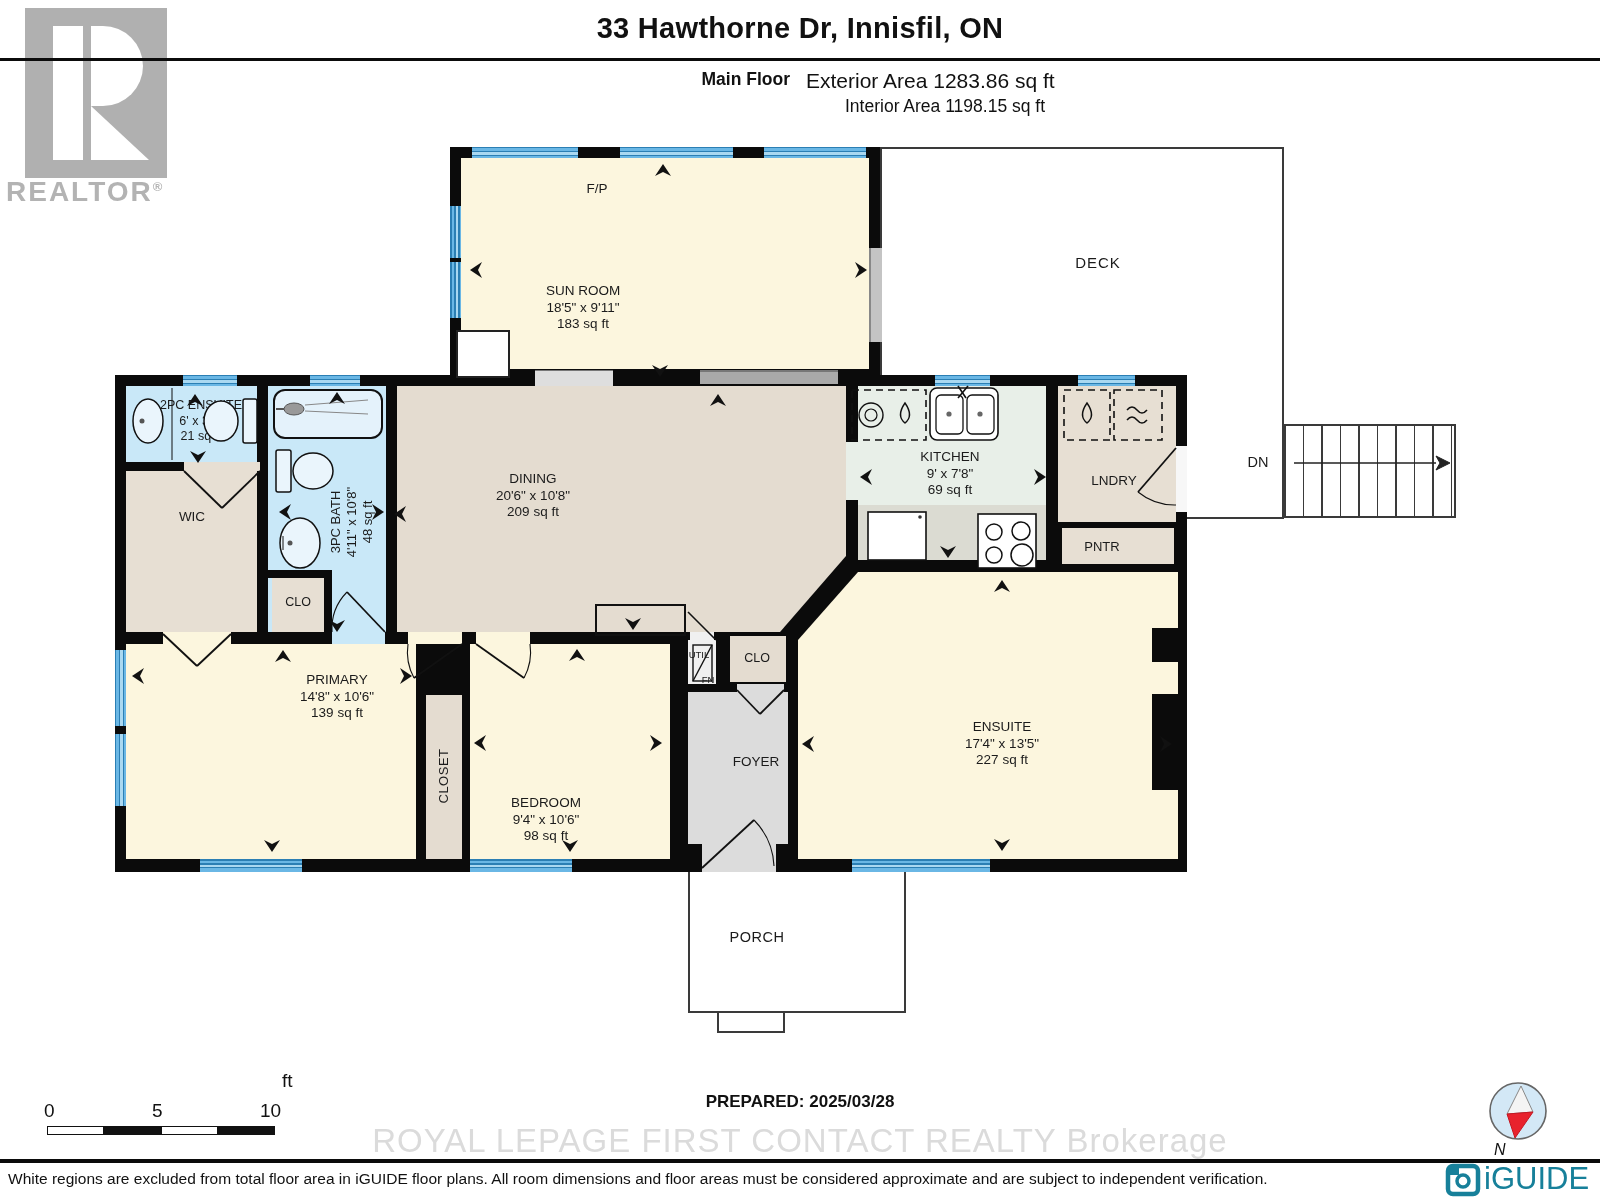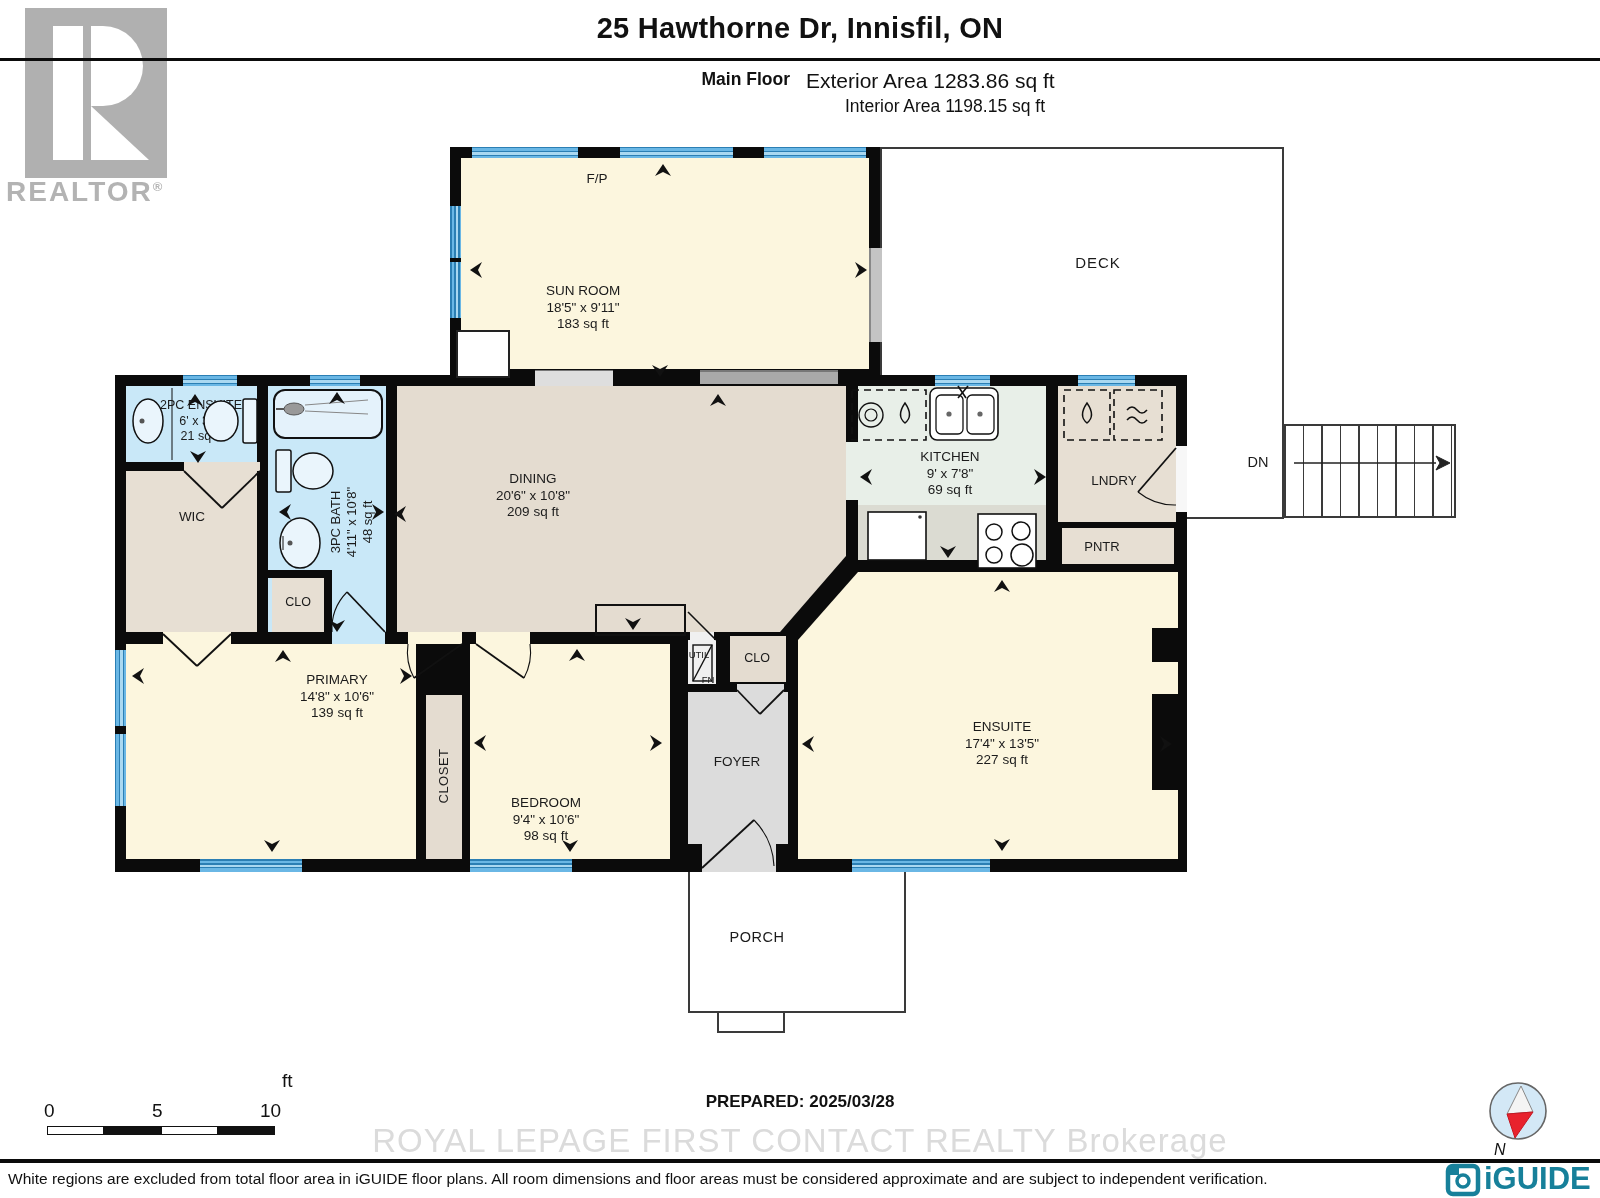--- a/index.html
+++ b/index.html
@@ -44,27 +44,27 @@
   #counter{position:absolute;left:858px;top:505px;width:188px;height:55px;background:#dbdbd2;z-index:4}
   
   #scale-ticks span{position:absolute;font-size:19px}
   .scale-seg{position:absolute;top:1126px;height:9px;box-sizing:border-box;border:1.5px solid #111}
   #prepared{position:absolute;left:50%;top:1092px;transform:translateX(-50%);
             font-size:17px;font-weight:bold}
   #watermark{position:absolute;left:50%;top:1122px;transform:translateX(-50%);font-size:33px;
              color:#dbdbdb;white-space:nowrap;letter-spacing:1px;z-index:8}
   #ftr-line{position:absolute;left:0;top:1159px;width:1600px;height:4px;background:#0b0b0b}
   #disclaimer{position:absolute;left:8px;top:1170px;font-size:15.5px;color:#111}
-  #iguide-text{position:absolute;left:1484px;top:1161px;font-size:31px;font-weight:700;color:#17809a}
+  #iguide-text{position:absolute;left:1484px;top:1161px;font-size:31px;font-weight:400;color:#17809a}
   #compass-n{position:absolute;left:1494px;top:1141px;font-size:16px;font-style:italic}
 </style>
 </head>
 <body>
 
-<div id="title">25 Hawthorne Dr, Innisfil, ON</div>
+<div id="title">33 Hawthorne Dr, Innisfil, ON</div>
 <div id="hdr-line"></div>
 <div id="floor-label">Main Floor</div>
 <div id="ext-area">Exterior Area 1283.86 sq ft</div>
 <div id="int-area">Interior Area 1198.15 sq ft</div>
 
 <div id="realtor-box">
   <svg width="142" height="170" viewBox="0 0 142 170">
     <rect x="28" y="18" width="30" height="134" fill="#fff"></rect>
     <path d="M66,18 h12 a40,40 0 0 1 0,80 h-12 z" fill="#fff"></path>
     <path d="M66,98 L124,152 L66,152 Z" fill="#fff"></path>
@@ -129,21 +129,21 @@
 <div class="open z4" style="left:476px;top:632px;width:54px;height:12px;background:#fcf6de"></div>
 <div class="open z4" style="left:332px;top:632px;width:53px;height:12px;background:#c9e8f8"></div>
 <div class="open z4" style="left:690px;top:632px;width:24px;height:8px;background:#f0f0f0"></div>
 <div class="open z4" style="left:737px;top:684px;width:47px;height:8px;background:#dcdcdc"></div>
 <div class="open z4" style="left:702px;top:844px;width:74px;height:28px;background:#dcdcdc"></div>
 <div class="open z4" style="left:1176px;top:446px;width:11px;height:66px;background:#f7f7f7"></div>
 
 <div class="z5 abs" style="left:456px;top:330px;width:54px;height:48px;background:#fff;border:2px solid #222;box-sizing:border-box"></div>
 <div class="outline-rect z5" style="left:595px;top:604px;width:87px;height:28px"></div>
 
-<div class="lbl z6" style="left:597px;top:178px">F/P</div>
+<div class="lbl z6" style="left:597px;top:188px">F/P</div>
 <div class="lblstack z6" style="left:583px;top:308px">
   <div>SUN ROOM</div>
   <div>18'5" x 9'11"</div>
   <div>183 sq ft</div>
 </div>
 <div class="lbl z6" style="left:1098px;top:262px;font-size:15px;letter-spacing:1px">DECK</div>
 <div class="lbl z6" style="left:1258px;top:462px;font-size:14.5px">DN</div>
 <div class="lblstack z6" style="left:201px;top:421px;font-size:12.5px">
   <div>2PC ENSUITE</div>
   <div>6' x 3'5"</div>
@@ -175,21 +175,21 @@
 </div>
 <div class="rot z6" style="left:444px;top:776px;letter-spacing:.5px">CLOSET</div>
 <div class="lblstack z6" style="left:546px;top:820px">
   <div>BEDROOM</div>
   <div>9'4" x 10'6"</div>
   <div>98 sq ft</div>
 </div>
 <div class="lbl z6" style="left:699px;top:654px;font-size:9.5px">UTIL</div>
 <div class="lbl z6" style="left:708px;top:679px;font-size:9.5px">FN</div>
 <div class="lbl z6" style="left:757px;top:658px;font-size:12.5px">CLO</div>
-<div class="lbl z6" style="left:737px;top:761px">FOYER</div>
+<div class="lbl z6" style="left:756px;top:761px">FOYER</div>
 <div class="lblstack z6" style="left:1002px;top:744px">
   <div>ENSUITE</div>
   <div>17'4" x 13'5"</div>
   <div>227 sq ft</div>
 </div>
 <div class="lbl z6" style="left:757px;top:937px;font-size:14.5px;letter-spacing:.5px">PORCH</div>
 
 <svg id="overlay" width="1600" height="1198" viewBox="0 0 1600 1198">
 
   <g fill="#eaf5fc" stroke="#111" stroke-width="1.5">

